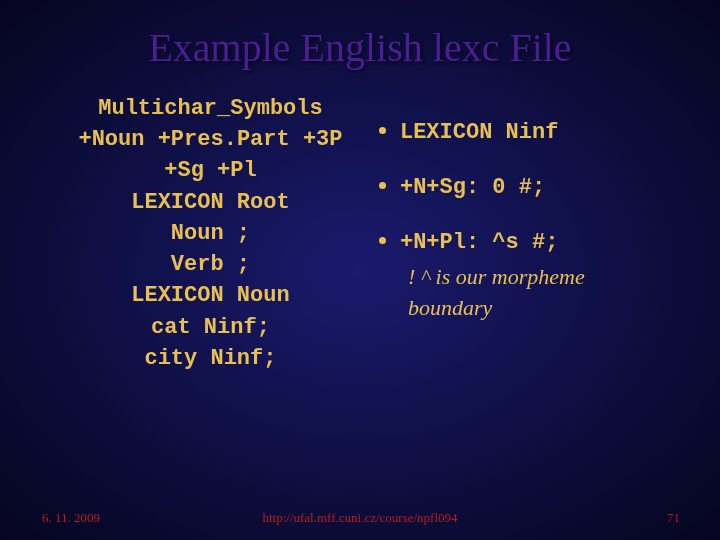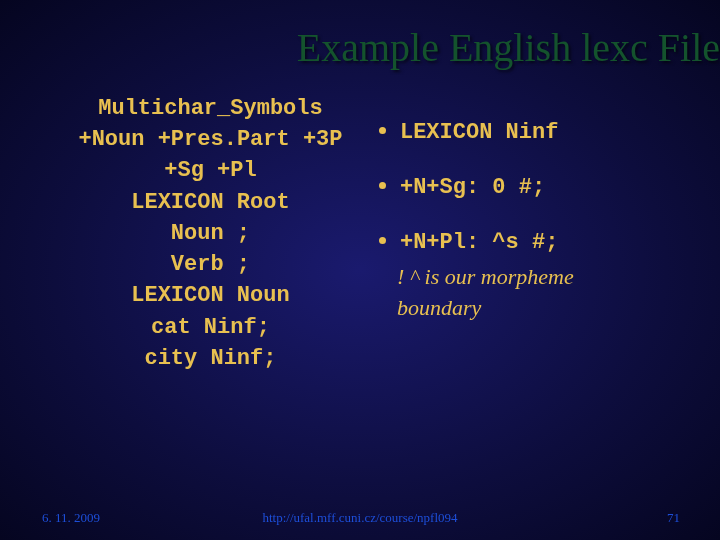--- a/index.html
+++ b/index.html
@@ -13,23 +13,23 @@
     overflow: hidden;
     position: relative;
   }
   .slide {
     width: 720px;
     height: 540px;
     position: relative;
     box-sizing: border-box;
   }
   .title {
-    text-align: right;
+    text-align: center;
     font-size: 40px;
-    color: #14532d;
+    color: #4c1d95;
     padding-top: 24px;
     padding-bottom: 12px;
     text-shadow: 2px 2px 3px rgba(0,0,0,0.6);
     font-weight: normal;
   }
   .content {
     display: flex;
     flex-direction: row;
     padding: 10px 30px 0 42px;
   }
@@ -63,32 +63,32 @@
     border-radius: 50%;
     margin-right: 14px;
     flex: 0 0 auto;
     position: relative;
     top: -4px;
   }
   .comment {
     font-family: "Times New Roman", Times, serif;
     font-style: italic;
     font-weight: normal;
-    margin-left: 18px;
+    margin-left: 29px;
   }
   .footer {
     position: absolute;
     bottom: 14px;
     left: 0;
     right: 0;
     display: flex;
     justify-content: space-between;
     padding: 0 40px 0 42px;
     font-size: 13px;
-    color: #1d4ed8;
+    color: #b91c1c;
     font-family: "Times New Roman", Times, serif;
   }
   .footer .center {
     position: absolute;
     left: 0;
     right: 0;
     text-align: center;
   }
 </style>
 </head>

